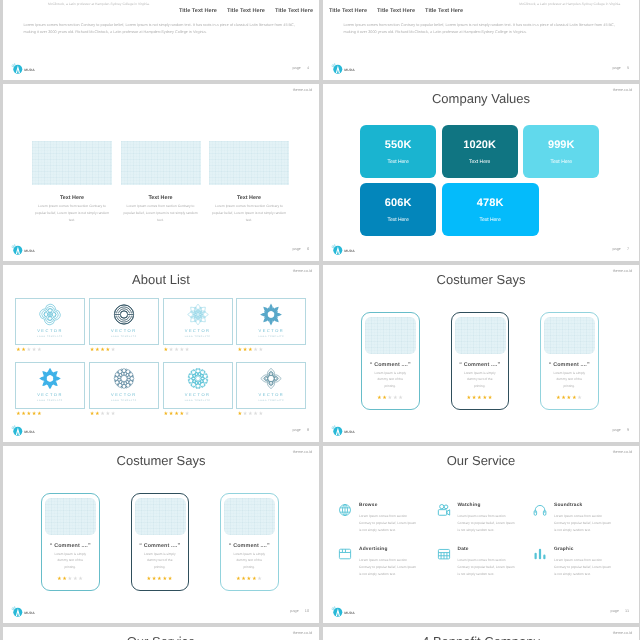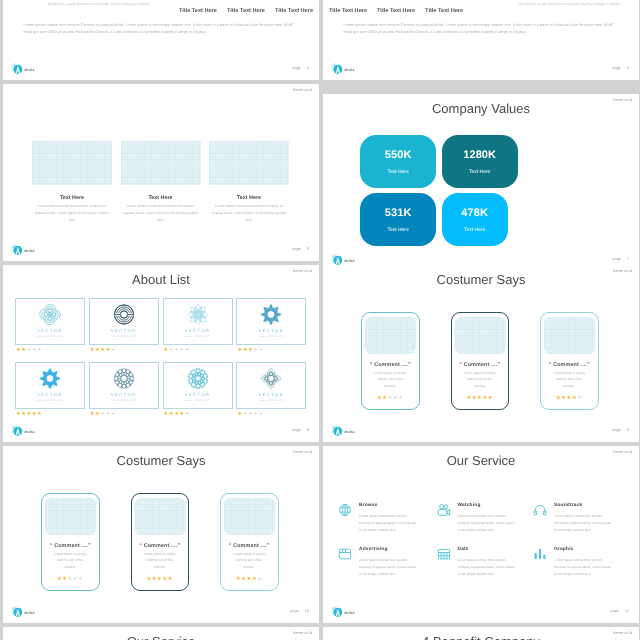--- a/index.html
+++ b/index.html
@@ -21,21 +21,21 @@
       repeating-linear-gradient(to right, rgba(110,165,185,.042) 0 1px, transparent 1px 6px),
       repeating-linear-gradient(to bottom, rgba(110,165,185,.042) 0 1px, transparent 1px 6px),
       repeating-linear-gradient(to right, rgba(110,165,185,.022) 0 1px, transparent 1px 3px),
       repeating-linear-gradient(to bottom, rgba(110,165,185,.022) 0 1px, transparent 1px 3px);}
 
 .ab-col{position:absolute;top:45px;width:84px;}
 .ab-img{width:84px;height:50px;}
 .ab-h{margin-top:10px;text-align:center;font-size:5.4px;font-weight:bold;color:#4b4b4b;}
 .ab-b{margin-top:1.5px;text-align:center;font-size:3.4px;line-height:2.06;color:#adadad;}
 
-.vl{position:absolute;border-radius:16px;display:flex;flex-direction:column;
+.vl{position:absolute;border-radius:6px;display:flex;flex-direction:column;
     align-items:center;justify-content:center;}
 .vl .v{font-size:11px;font-weight:bold;letter-spacing:.1px;}
 .vl .l{font-size:5px;margin-top:8px;}
 
 .cl{position:absolute;border:0.7px solid #b4d8e0;background:#fff;box-sizing:border-box;}
 .cl .lg{position:absolute;left:50%;top:4px;transform:translateX(-50%);}
 .cl .nm{position:absolute;left:0;right:0;bottom:11.5px;text-align:center;
         font-size:4px;letter-spacing:1.5px;color:#6fbdd2;}
 .cl .sb{position:absolute;left:0;right:0;bottom:6px;text-align:center;
         font-size:2.1px;letter-spacing:.65px;color:#a6cad4;}
@@ -119,36 +119,40 @@
       </div>
       <div class="ftr-logo"><svg width="26" height="14" viewBox="0 0 26 14">
  <circle cx="7.8" cy="7.3" r="4.5" fill="#28b9d8"></circle>
  <path d="M7.9 3.4 L10.0 11.0 H8.75 L7.9 7.4 L7.05 11.0 H5.8 Z" fill="#ffffff"></path>
  <path d="M2.0 4.0 l1.35 .45" stroke="#28b9d8" stroke-width=".55" stroke-linecap="round"></path>
  <path d="M3.0 2.5 l.8 1.15" stroke="#28b9d8" stroke-width=".55" stroke-linecap="round"></path>
  <path d="M4.7 1.8 l.2 1.25" stroke="#28b9d8" stroke-width=".55" stroke-linecap="round"></path>
         </svg><span style="position: absolute; left: 14.8px; top: 6.4px; font-size: 3.4px; font-weight: bold; color: rgb(111, 111, 111); letter-spacing: 0.1px;">MUDA</span></div>
       <div class="pg"><span>page</span><span class="n">6</span></div>
     </div>
-    <div class="slide" style="left: 323px; top: 94px;">
+    <div class="slide" style="left: 323px; top: 84px;">
       <div class="wm">theme.co.id</div>
       <div class="title">Company Values</div>
       <div class="vl" style="left: 37px; top: 41px; width: 76.2px; height: 53.3px; background: rgb(26, 180, 208);">
         <div class="v" style="color: rgb(255, 255, 255);">550K</div>
         <div class="l" style="color: rgb(255, 255, 255);">Text Here</div>
       </div>
       <div class="vl" style="left: 118.6px; top: 41px; width: 76.2px; height: 53.3px; background: rgb(16, 117, 130);">
-        <div class="v" style="color: rgb(255, 255, 255);">1280K</div>
+        <div class="v" style="color: rgb(255, 255, 255);">1020K</div>
         <div class="l" style="color: rgb(255, 255, 255);">Text Here</div>
       </div>
+      <div class="vl" style="left: 200.2px; top: 41px; width: 76.2px; height: 53.3px; background: rgb(97, 217, 236);">
+        <div class="v" style="color: rgb(255, 255, 255);">999K</div>
+        <div class="l" style="color: rgb(255, 255, 255);">Text Here</div>
+      </div>
       <div class="vl" style="left: 37px; top: 98.9px; width: 76.2px; height: 53.3px; background: rgb(3, 134, 187);">
-        <div class="v" style="color: rgb(255, 255, 255);">531K</div>
+        <div class="v" style="color: rgb(255, 255, 255);">606K</div>
         <div class="l" style="color: rgb(255, 255, 255);">Text Here</div>
       </div>
-      <div class="vl" style="left: 118.6px; top: 98.9px; width: 66px; height: 53.3px; background: rgb(4, 187, 251);">
+      <div class="vl" style="left: 118.6px; top: 98.9px; width: 97px; height: 53.3px; background: rgb(4, 187, 251);">
         <div class="v" style="color: rgb(255, 255, 255);">478K</div>
         <div class="l" style="color: rgb(255, 255, 255);">Text Here</div>
       </div>
       <div class="ftr-logo"><svg width="26" height="14" viewBox="0 0 26 14">
  <circle cx="7.8" cy="7.3" r="4.5" fill="#28b9d8"></circle>
  <path d="M7.9 3.4 L10.0 11.0 H8.75 L7.9 7.4 L7.05 11.0 H5.8 Z" fill="#ffffff"></path>
  <path d="M2.0 4.0 l1.35 .45" stroke="#28b9d8" stroke-width=".55" stroke-linecap="round"></path>
  <path d="M3.0 2.5 l.8 1.15" stroke="#28b9d8" stroke-width=".55" stroke-linecap="round"></path>
  <path d="M4.7 1.8 l.2 1.25" stroke="#28b9d8" stroke-width=".55" stroke-linecap="round"></path>
         </svg><span style="position: absolute; left: 14.8px; top: 6.4px; font-size: 3.4px; font-weight: bold; color: rgb(111, 111, 111); letter-spacing: 0.1px;">MUDA</span></div>

